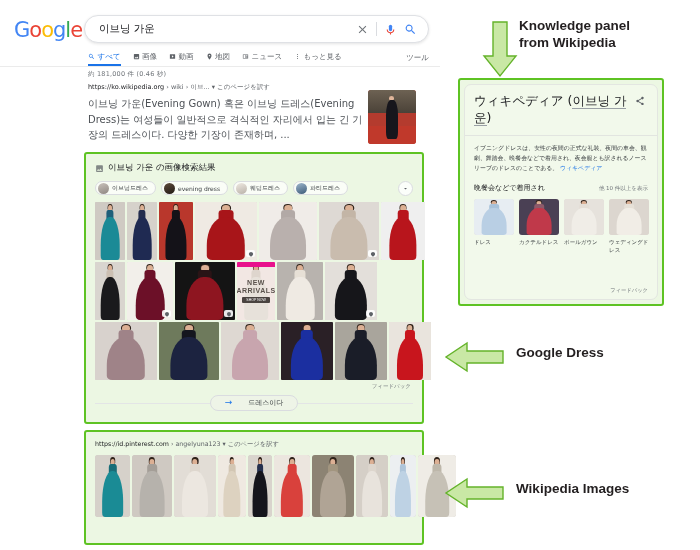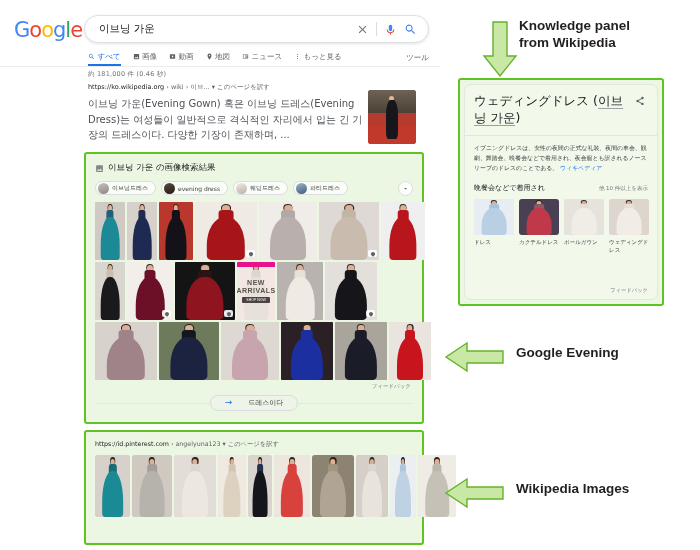--- a/index.html
+++ b/index.html
@@ -581,21 +581,21 @@
             <div class="hd"></div>
             <div class="torso" style="background:#bdb7aa"></div>
             <div class="gown" style="background:#c6c1b6"></div>
           </div>
         </div>
       </div>
   </div>
 
   <div class="kp">
     <div class="kp-title">
-      <span>ウェディングドレス (</span><u>이브닝 가운</u><span>)</span>
+      <span>ウィキペディア (</span><u>이브닝 가운</u><span>)</span>
     </div>
     <svg class="kp-share" viewBox="0 0 24 24">
       <path d="M18 16.1a2.9 2.9 0 00-2 .8l-7.1-4.2c0-.2.1-.5.1-.7s0-.5-.1-.7L16 7.1a3 3 0 10-1-2.2c0 .2 0 .5.1.7L8 9.8a3 3 0 100 4.4l7.1 4.2c0 .2-.1.4-.1.6a2.9 2.9 0 103-2.9z" fill="#5f6368"></path>
     </svg>
     <div class="kp-rule"></div>
     <div class="kp-desc">
       <span>イブニングドレスは、女性の夜間の正式な礼装。夜間の車会、観劇、舞踏会、晩餐会などで着用され、夜会服とも訳されるノースリーブのドレスのことである。</span>
       <a href="#">ウィキペディア</a>
     </div>
     <div class="kp-sub">
@@ -660,21 +660,21 @@
   </svg>
   <div class="anno" id="anno-kp">
     <div>Knowledge panel</div>
     <div>from Wikipedia</div>
   </div>
 
   <svg class="arrow" style="left:443px; top:340px; width:62px; height:34px;" viewBox="0 0 62 34">
     <path d="M60 11H24V3L3 17l21 14v-8h36z" fill="#c9e8a5" stroke="#64b32a" stroke-width="1.4"></path>
   </svg>
   <div class="anno" id="anno-gi">
-    <div>Google Evening</div>
+    <div>Google Dress</div>
   </div>
 
   <svg class="arrow" style="left:443px; top:476px; width:62px; height:34px;" viewBox="0 0 62 34">
     <path d="M60 11H24V3L3 17l21 14v-8h36z" fill="#c9e8a5" stroke="#64b32a" stroke-width="1.4"></path>
   </svg>
   <div class="anno" id="anno-pin">
     <div>Wikipedia Images</div>
   </div>
 
 </div>

